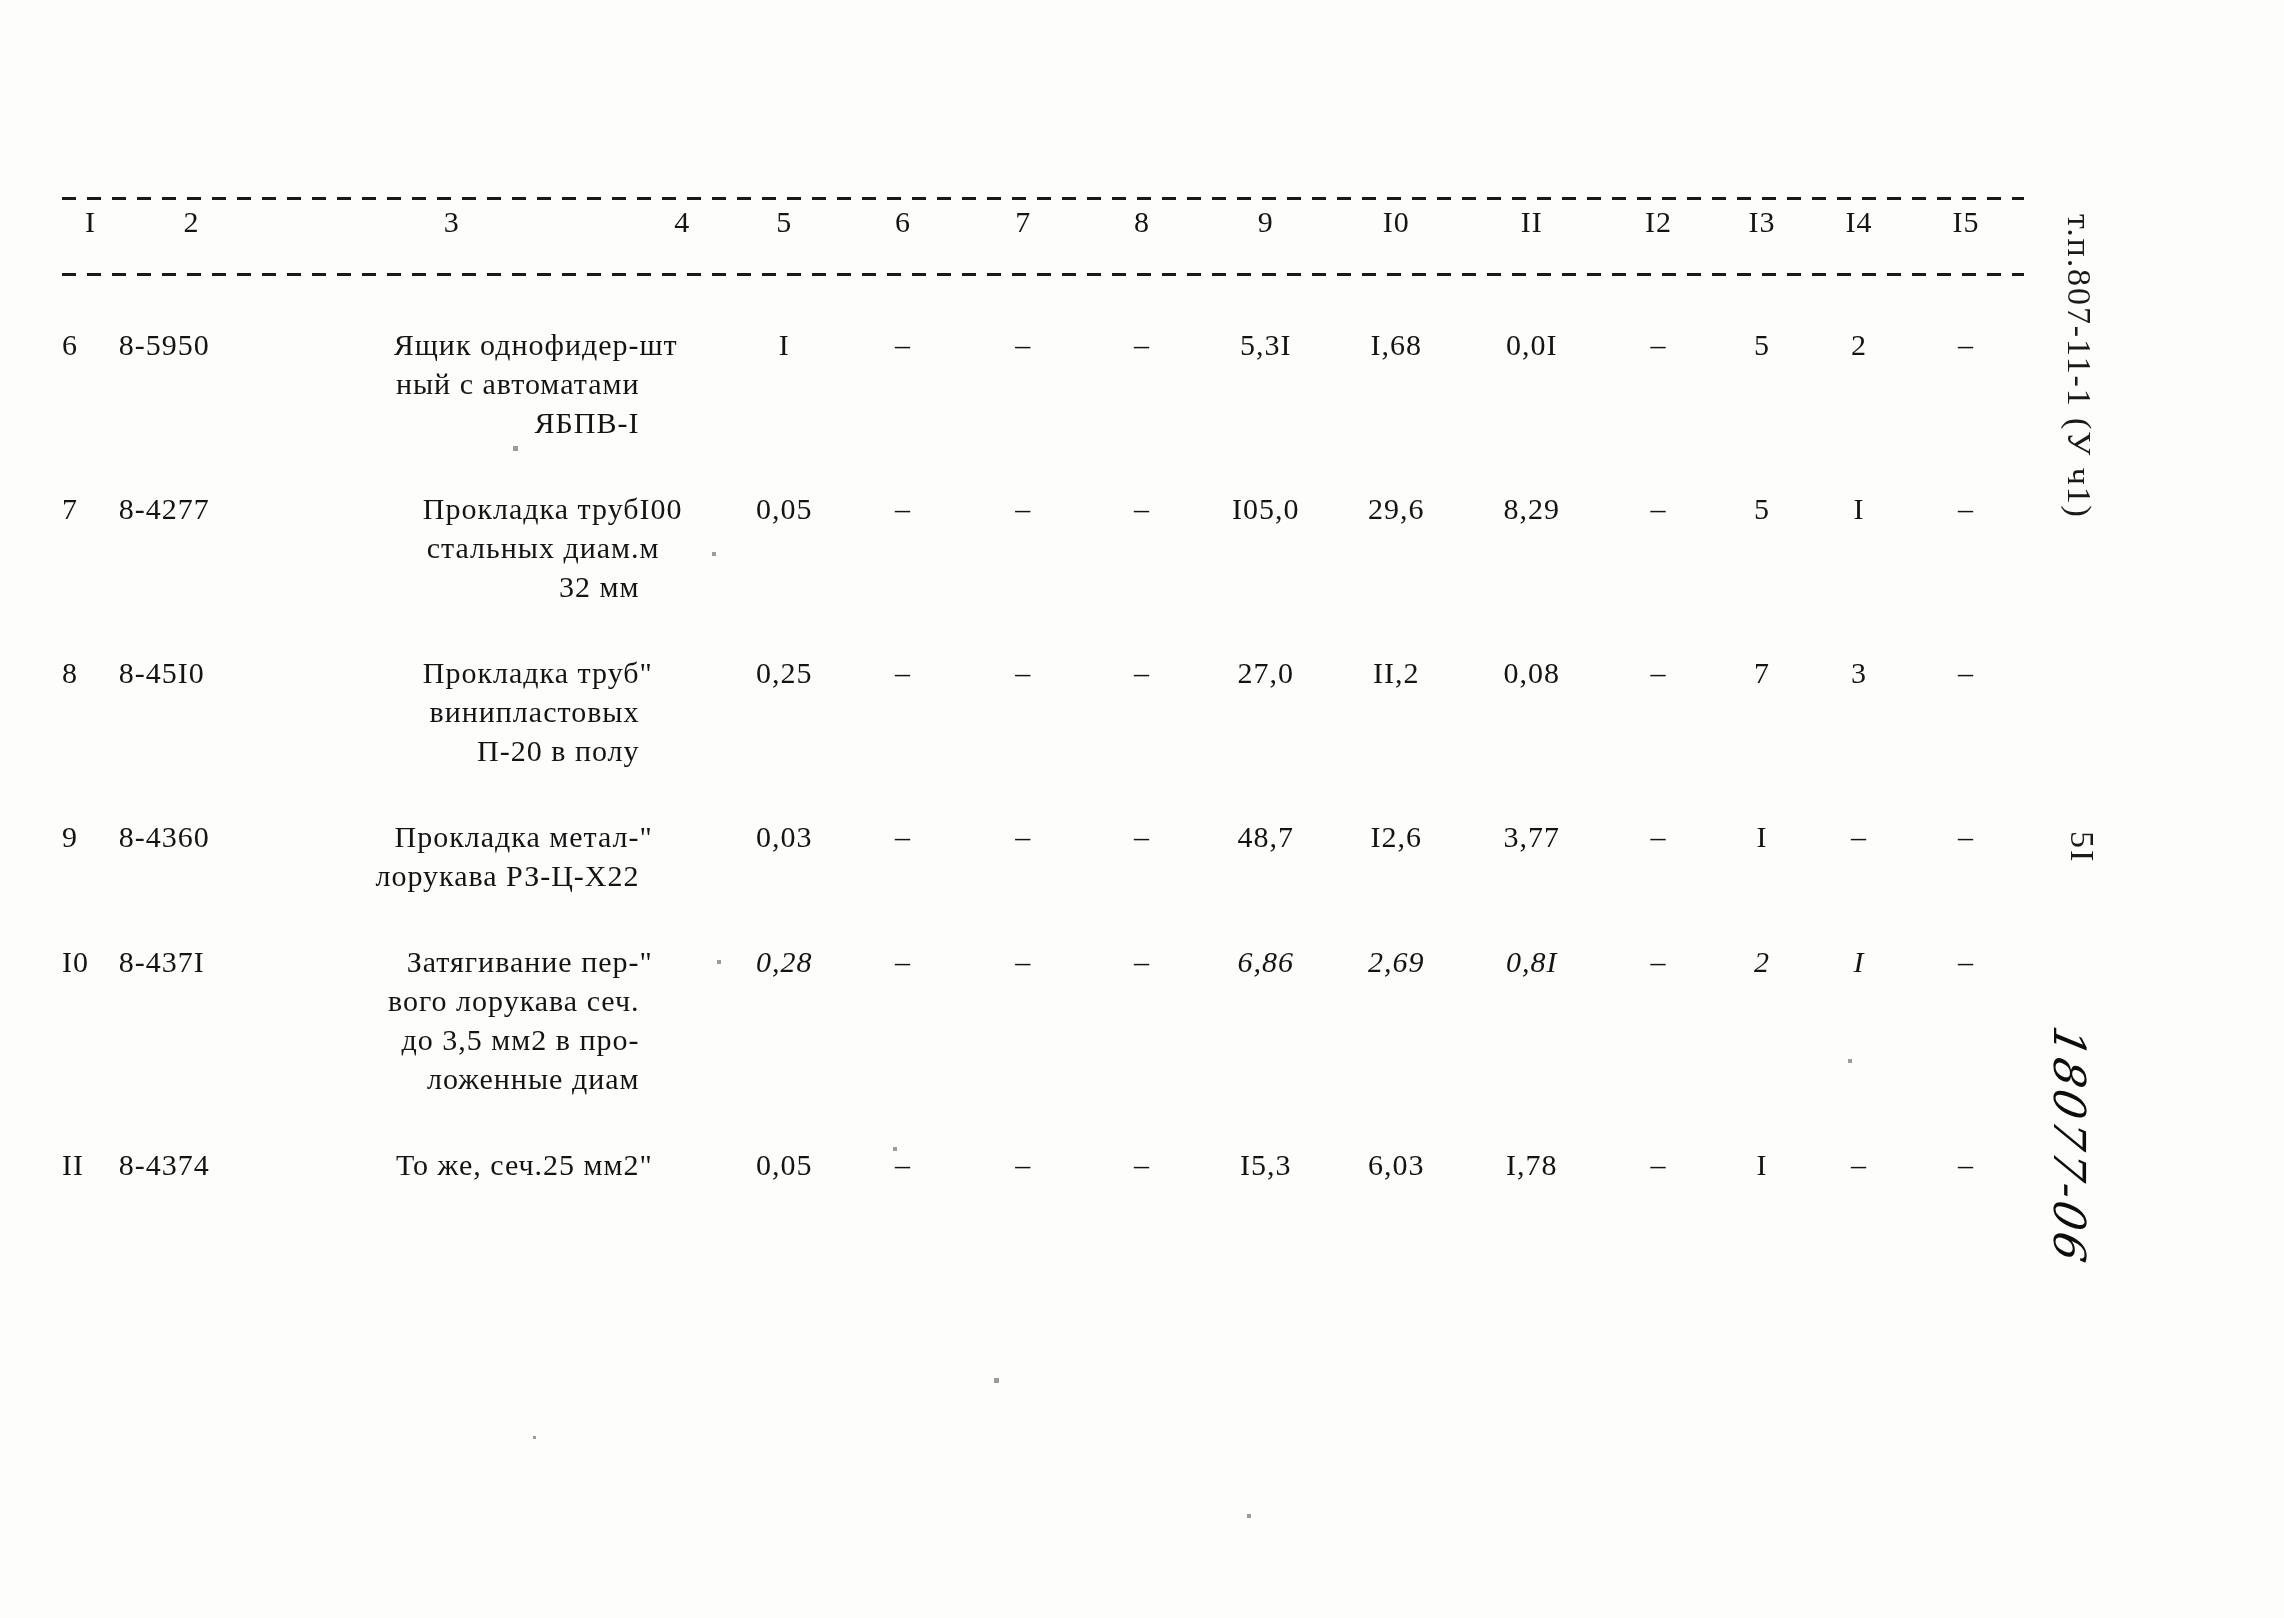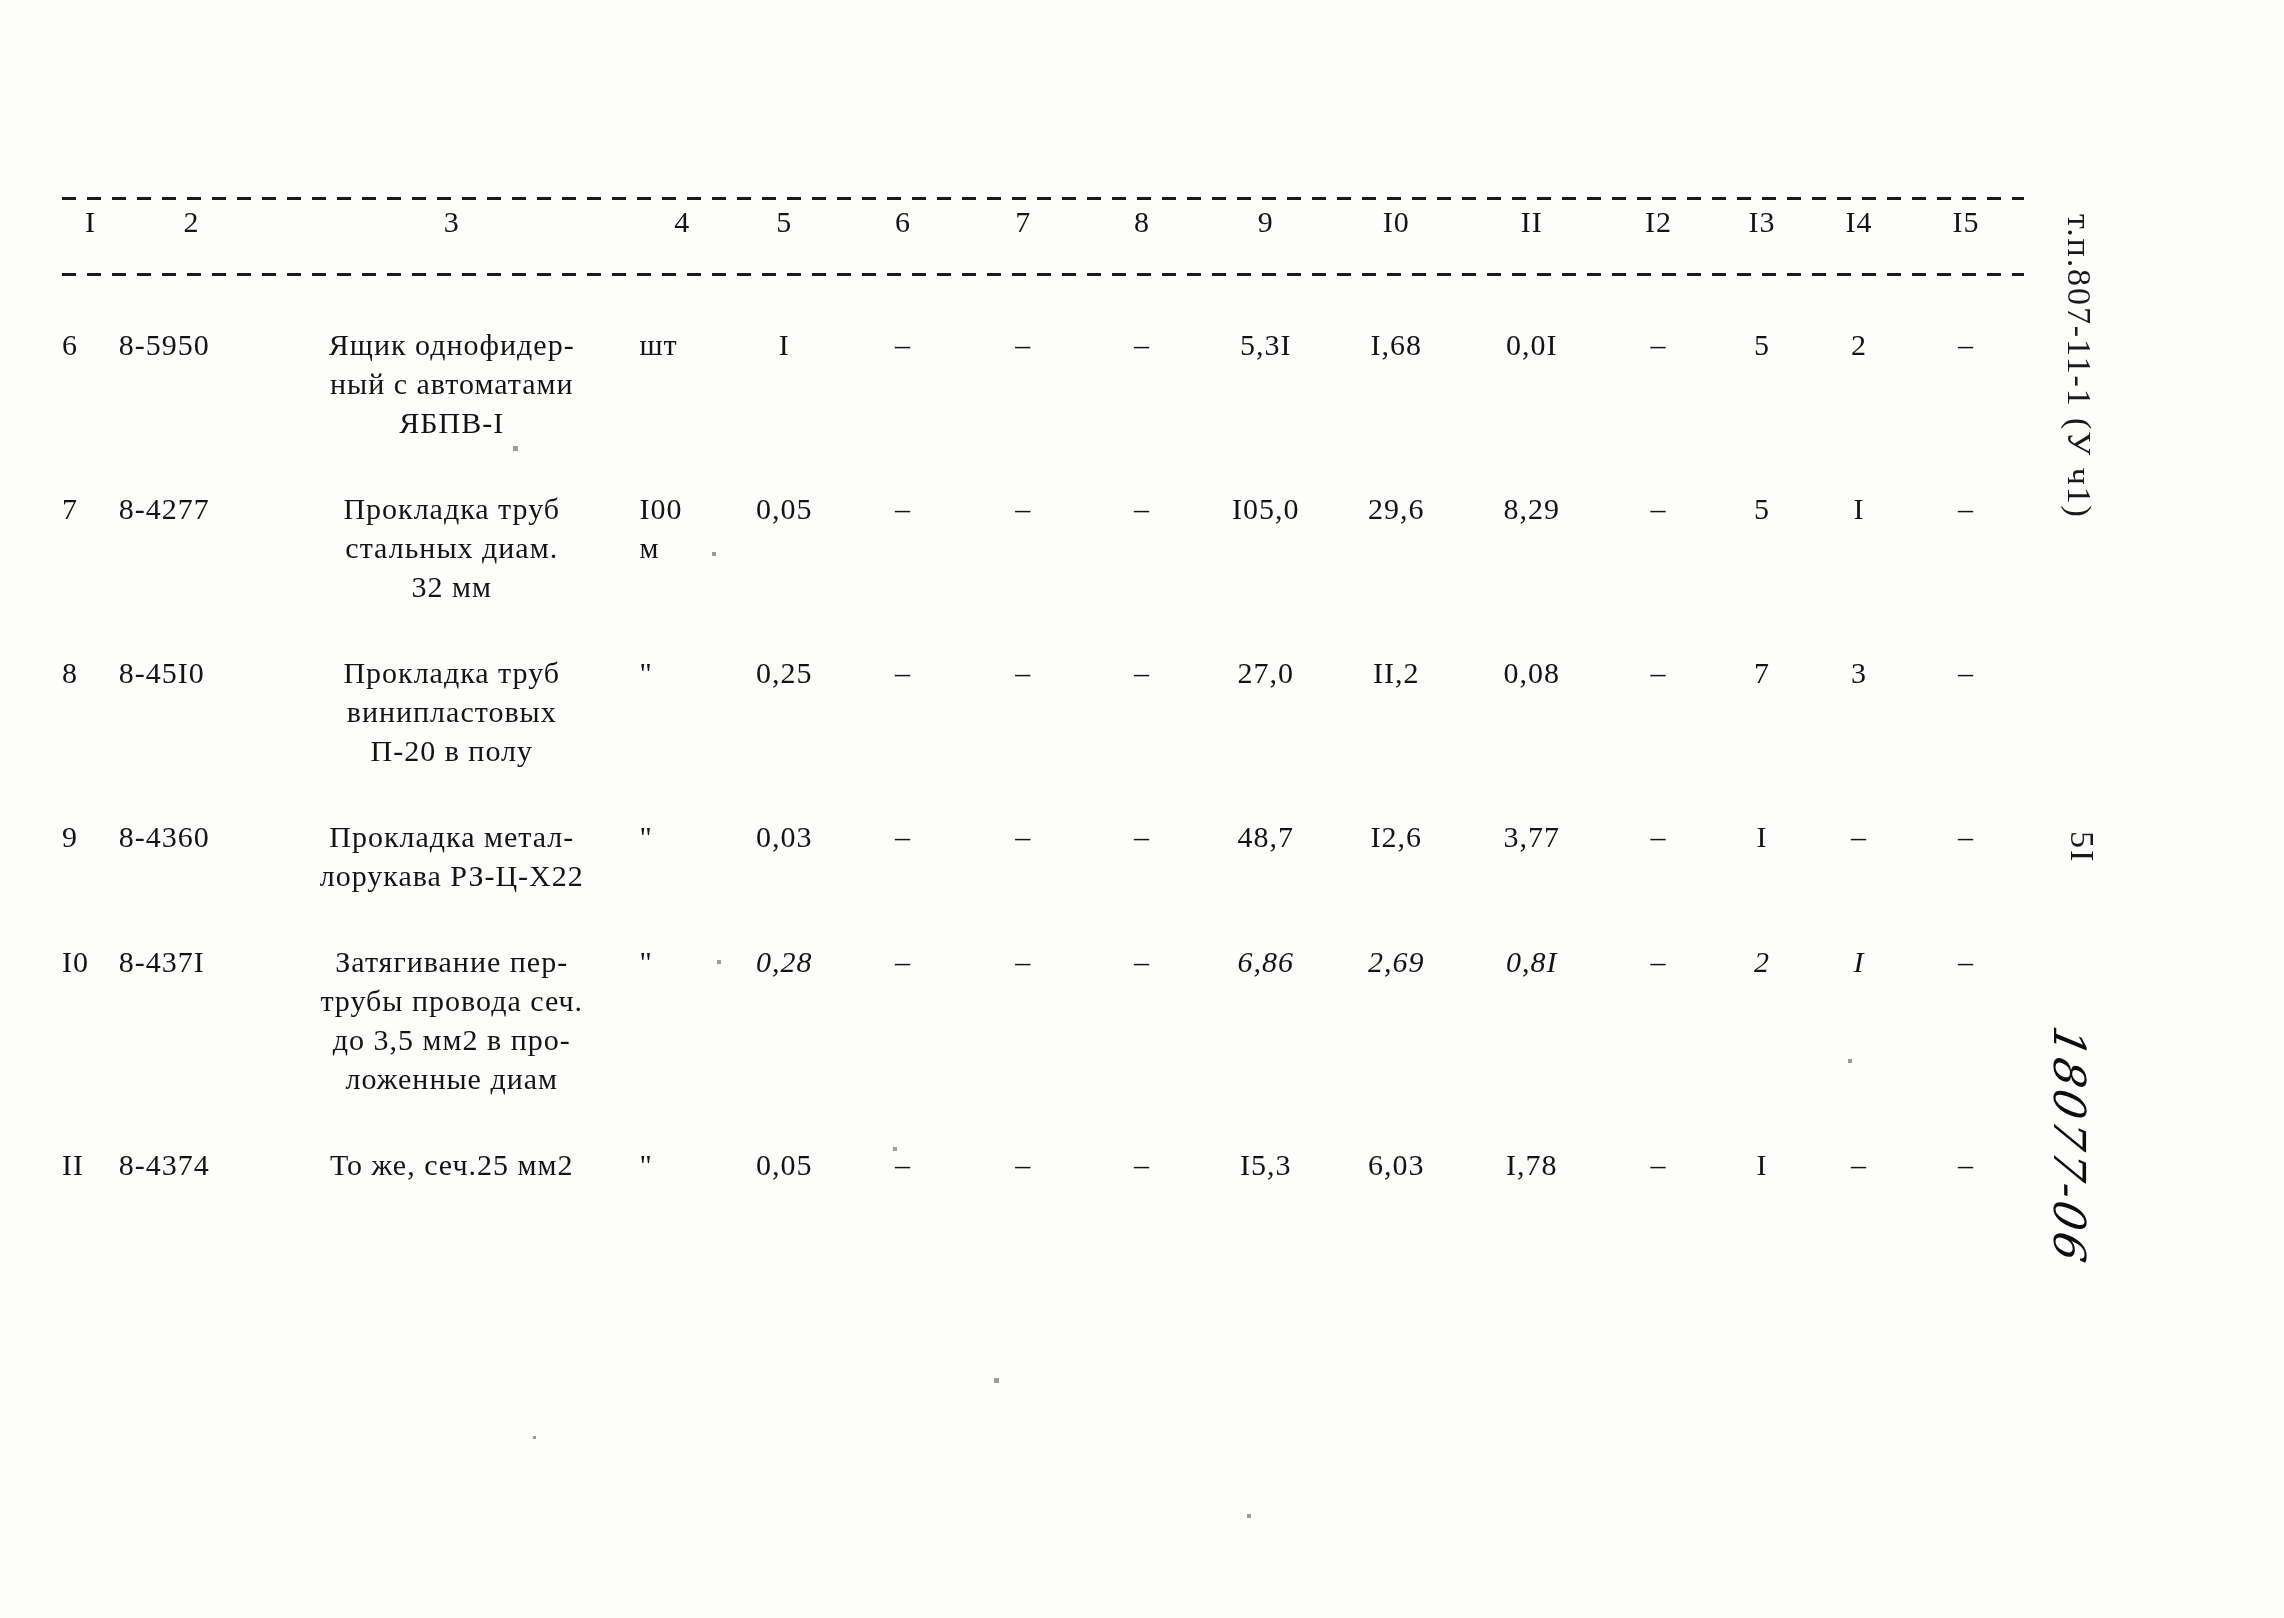--- a/index.html
+++ b/index.html
@@ -90,21 +90,21 @@
   col.c13      { width: 94px; }
   col.c14      { width: 97px; }
   col.c15      { width: 114px; }
 
   .body-row td { padding-top: 0; }
 
   .cell-center { text-align: center; }
 
   .c-num-cell  { text-align: left;  padding-left: 5.2px; }
   .c-code-cell { text-align: left;  padding-left: 6.5px; }
-  .c-name-cell { text-align: center;  padding-left: 22px; }
+  .c-name-cell { text-align: right;  padding-left: 22px; }
   .c-unit-cell { text-align: left; }
 
   .row-spacer td { height: 47px; }
 
   .desc-line { display: block; white-space: pre; }
 
   
   .val-push-3 { padding-top: 78px; font-style: italic; }   
   .val-push-2 { padding-top: 39px;  }   
   .val-push-0 { padding-top: 0;     }
@@ -350,21 +350,21 @@
 
       <tr class="row-spacer">
             <td colspan="15"></td>
           </tr>
 
       <tr class="body-row">
         <td class="c-num-cell">I0</td>
         <td class="c-code-cell">8-437I</td>
         <td class="c-name-cell">
           <span class="desc-line">Затягивание пер-</span>
-          <span class="desc-line">трубы провода сеч.</span>
+          <span class="desc-line">вого лорукава сеч.</span>
           <span class="desc-line">до 3,5 мм2 в про-</span>
           <span class="desc-line">ложенные диам</span>
         </td>
         <td class="c-unit-cell">
           <span class="desc-line"></span>
           <span class="desc-line"></span>
           <span class="desc-line"></span>
           <span class="desc-line">"</span>
         </td>
         <td class="cell-center val-push-3">0,28</td>

